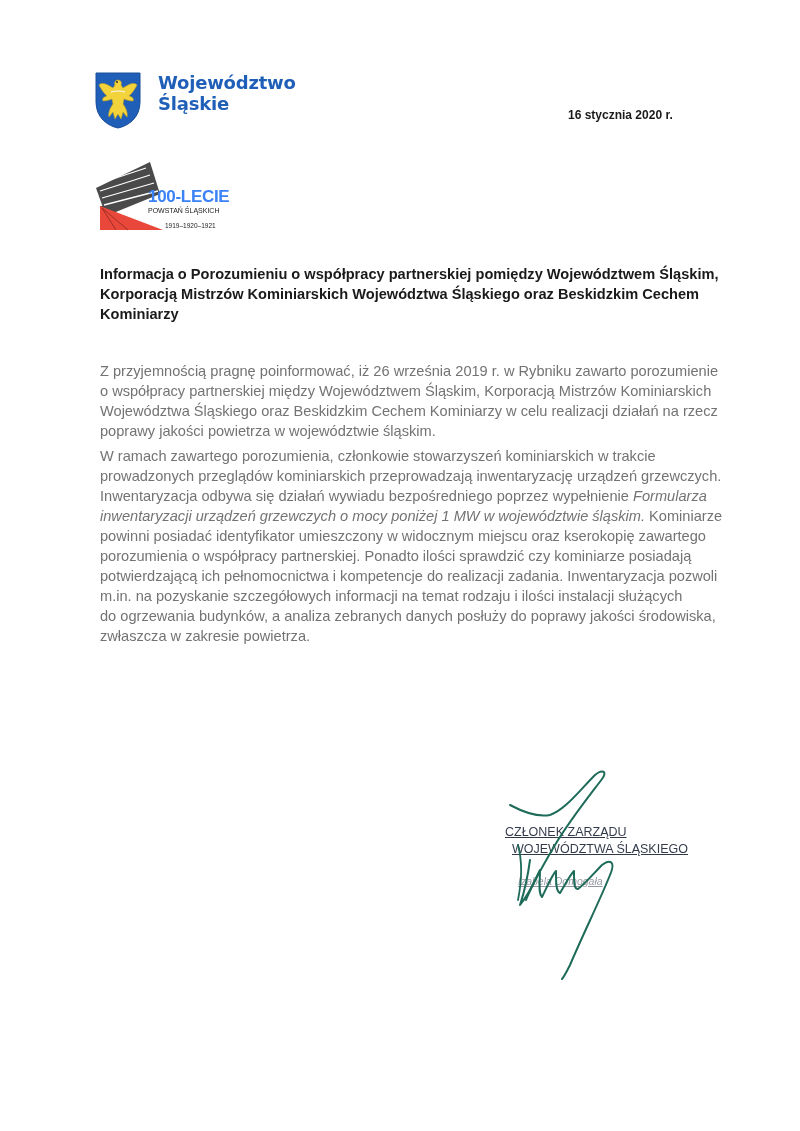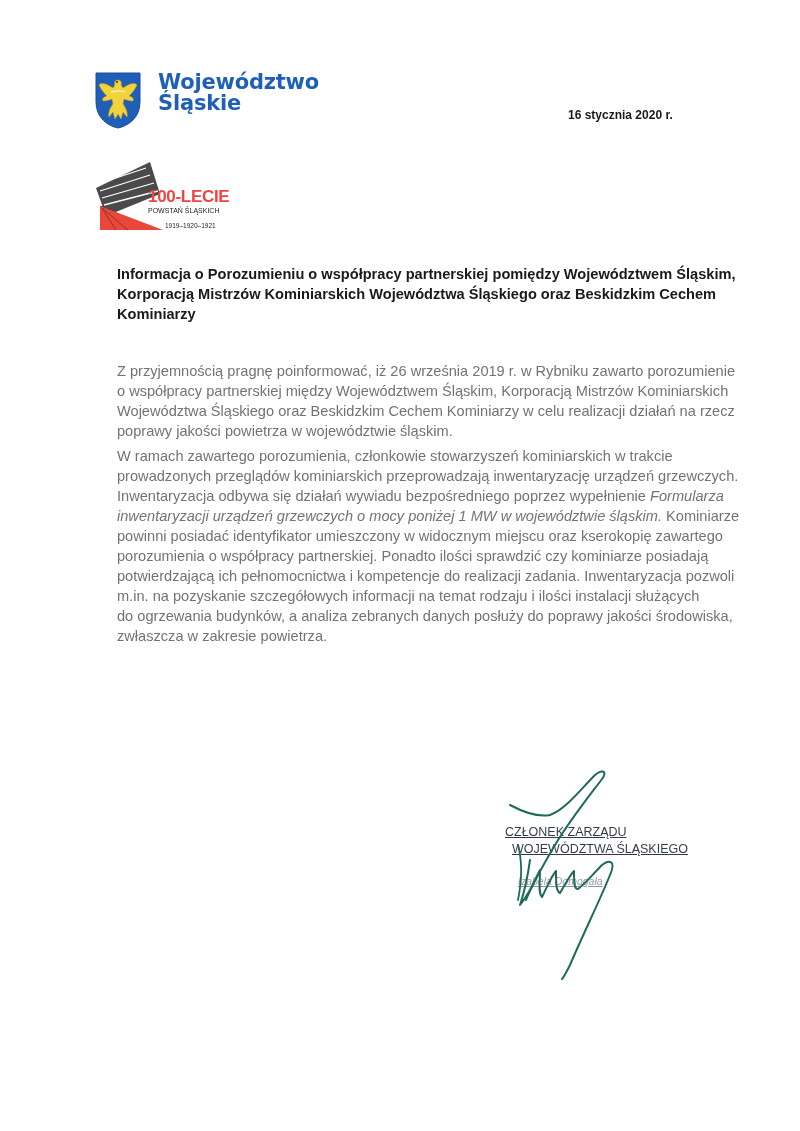--- a/index.html
+++ b/index.html
@@ -1,30 +1,30 @@
 <!DOCTYPE html>
 <html><head>
 <meta charset="utf-8">
 <style>
   html, body { margin: 0; padding: 0; background: #ffffff; }
   body { width: 800px; height: 1131px; position: relative; overflow: hidden;
          font-family: "Liberation Sans", sans-serif; color: #1a1a1a; }
   .logo-coat { position: absolute; left: 93px; top: 70px; width: 50px; height: 60px; }
   .logo-text { position: absolute; left: 158px; top: 72px; color: #1f5fb8;
-               font-family: "DejaVu Sans", sans-serif; font-size: 21px; line-height: 21px; font-weight: bold; letter-spacing: -0.2px; }
+               font-family: "DejaVu Sans", sans-serif; font-size: 18px; line-height: 21px; font-weight: bold; letter-spacing: -0.2px; }
   .date { position: absolute; left: 568px; top: 108px; font-size: 12px; font-weight: bold; }
   .centenary { position: absolute; left: 88px; top: 158px; width: 170px; height: 75px; }
-  .cent-title { position: absolute; left: 148px; top: 187px; font-size: 17px; font-weight: bold; color: #ef4444; letter-spacing: -0.3px; }
+  .cent-title { position: absolute; left: 148px; top: 187px; font-size: 17px; font-weight: bold; color: #3b82f6; letter-spacing: -0.3px; }
   .cent-sub { position: absolute; left: 148px; top: 207px; font-size: 7px; color: #222; }
   .cent-years { position: absolute; left: 165px; top: 222px; font-size: 6.5px; color: #222; }
   .heading { position: absolute; left: 100px; top: 264px; width: 620px; font-size: 14.6px; font-weight: bold; line-height: 20px; color: #1a1a1a; }
   .para { position: absolute; left: 100px; width: 620px; font-size: 14.6px; line-height: 20px; color: #737373; }
   .p1 { top: 361px; }
   .p2 { top: 446px; }
-  .line { display: block; white-space: nowrap; margin-left: 17px; }
+  .line { display: block; white-space: nowrap; }
   em { font-style: italic; }
   .signature { position: absolute; left: 470px; top: 765px; width: 200px; height: 215px; }
   .stamp { position: absolute; color: #0f172a; font-size: 12.5px; white-space: nowrap; opacity: 0.85; text-decoration: underline; }
   .stamp1 { left: 505px; top: 825px; }
   .stamp2 { left: 512px; top: 842px; text-align: center; }
   .stamp3 { left: 518px; top: 875px; font-size: 10.5px; font-style: italic; opacity: 0.45; }
 </style>
 </head>
 <body>
 

